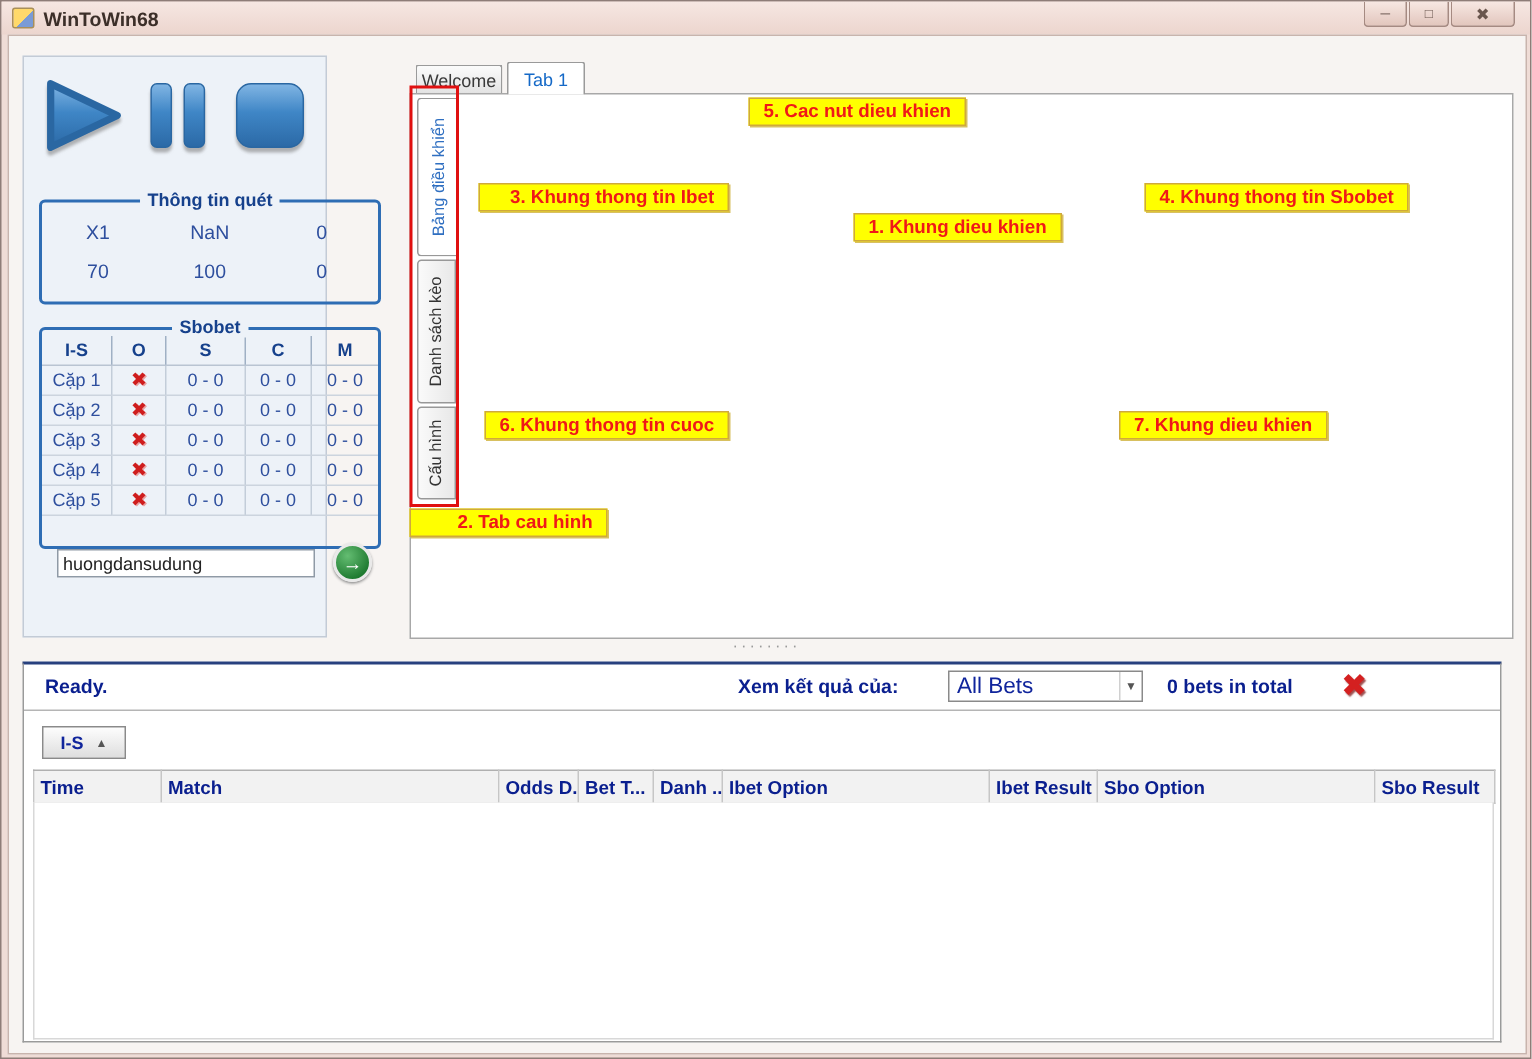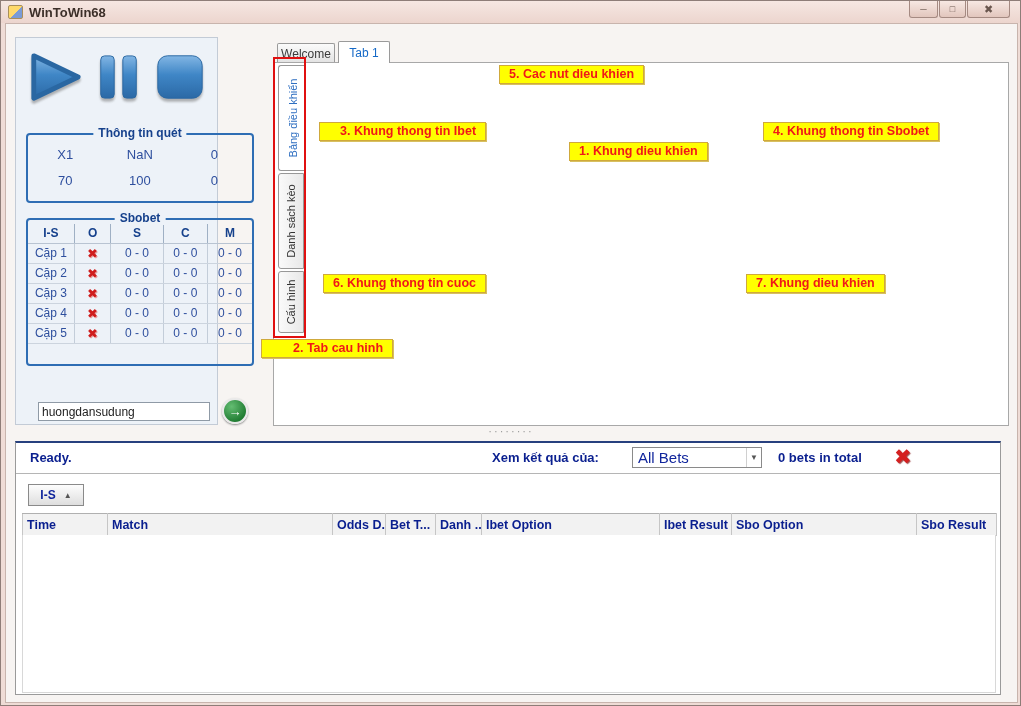--- a/index.html
+++ b/index.html
@@ -39,21 +39,21 @@
   .scan-row { display:flex; height:26px; align-items:center; }
   .scan-cell { width:33.3%; text-align:center; font-size:13px; color:#2e4f9e; }
   .summary-box { left:10px; top:180px; width:228px; height:148px; }
   .sum-table { width:100%; border-collapse:collapse; table-layout:fixed; margin-top:4px; }
   .sum-table th { font-size:12px; font-weight:bold; color:#16418c; border-right:1px solid #9fb0c4;
                   border-bottom:1px solid #b9c4d2; height:19px; }
   .sum-table td { font-size:12px; color:#2e4f9e; text-align:center; height:20px;
                   border-right:1px solid #c3cdd9; border-bottom:1px solid #ccd4de; }
   .sum-table th:last-child,.sum-table td:last-child{ border-right:none; }
   .sum-x { color:#cf1d1d; font-weight:bold; font-size:13px; text-shadow:1px 1px 0 #e8a0a0; }
-  .link-row { position:absolute; left:0; top:324px; width:100%; height:32px;margin-top:36px; }
+  .link-row { position:absolute; left:0; top:324px; width:100%; height:32px; }
   .link-input { position:absolute; left:22px; top:4px; width:172px; height:19px; border:1px solid #8f9aa6;
                 background:#fff; font-size:12px; color:#222; padding:0 3px;
                 font-family:"Liberation Sans",sans-serif; }
   .go-btn { position:absolute; left:206px; top:0px; width:26px; height:26px; border-radius:50%;
             background:radial-gradient(circle at 35% 30%,#64bd72,#1e7a30 75%);
             border:2px solid #e9e9e9; box-shadow:0 1px 2px #8a8a8a; color:#fff;
             display:flex; align-items:center; justify-content:center; font-size:13px; font-weight:bold; }
   
   .tab { position:absolute; border:1px solid #9a9a9a; border-bottom:none; border-radius:2px 2px 0 0;
          display:flex; align-items:center; justify-content:center; font-size:12px; }
@@ -371,21 +371,21 @@
   <div class="abs dash-line"></div>
   <div class="abs ready-inline">Ready.</div>
   <div class="abs split-dots">········</div>
 
   <div class="ann" style="left:498px; top:64px;">5. Cac nut dieu khien</div>
   <div class="ann" style="left:318px; top:121px;padding-left:20px;">3. Khung thong tin Ibet</div>
   <div class="ann" style="left:568px; top:141px;">1. Khung dieu khien</div>
   <div class="ann" style="left:762px; top:121px;">4. Khung thong tin Sbobet</div>
   <div class="ann" style="left:322px; top:273px;">6. Khung thong tin cuoc</div>
   <div class="ann" style="left:745px; top:273px;">7. Khung dieu khien</div>
-  <div class="ann" style="left:260px; top:338px;padding-left:31px;">2. Tab cau hinh</div>
+  <div class="ann" style="left:272px; top:338px;padding-left:31px;">2. Tab cau hinh</div>
 
   <div class="abs bottom-panel">
     <div class="status-row">
       <span class="b-ready">Ready.</span>
       <span class="b-filter-lbl">Xem kết quả của:</span>
       <div class="combo b-combo">
         <span style="font-size:15px;">All Bets</span>
         <span class="arrow">▼</span>
       </div>
       <span class="b-total">0 bets in total</span>

